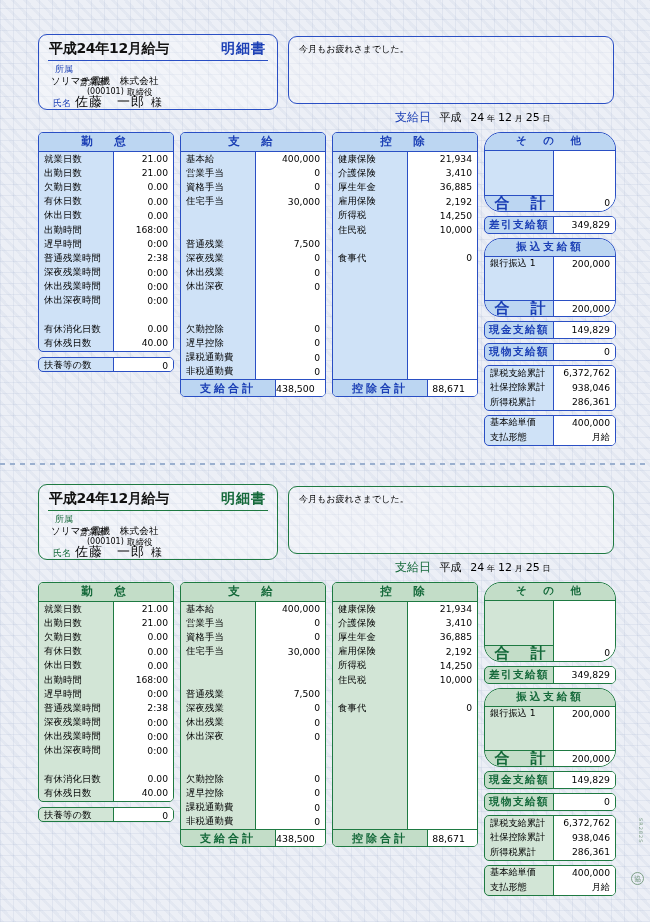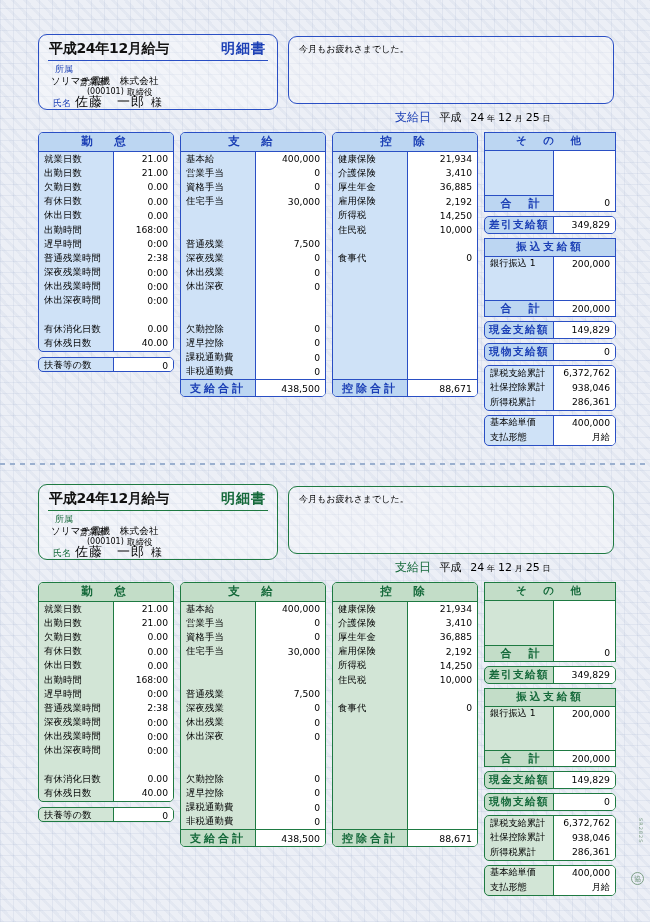--- a/index.html
+++ b/index.html
@@ -112,47 +112,47 @@
   .totalrow {
     display:flex; align-items:center; height:17px;
     border-top:1.4px solid var(--line);
     background: var(--hdr);
   }
   .totalrow .lb {
     flex:1; text-align:center; font-size:11px; color:var(--ink);
     letter-spacing:3px; font-weight:600;
   }
   .totalrow .vl {
-    width:70px; text-align:right; padding-right:5px;
+    width:50px; text-align:right; padding-right:12px;
     font-size:9.4px; color:#000; background:var(--val);
     height:17px; line-height:17px; border-left:1.2px solid var(--line);
   }
 
   .fuyou {
     margin-top:5px; border:1.4px solid var(--line); border-radius:5px;
     background: var(--fill); height:15px; overflow:hidden;
   }
   .fuyou .row { height:16px; }
   .fuyou .vl { width:60px; height:16px; line-height:16px; }
 
   
-  .sbox { border:1.4px solid var(--line); border-radius:0; background:var(--fill); overflow:hidden; margin-bottom:4px; }
+  .sbox { border:1.4px solid var(--line); border-radius:17px; background:var(--fill); overflow:hidden; margin-bottom:4px; }
   .sbox .hd {
     text-align:center; font-size:10.5px; color:var(--ink); letter-spacing:3px;
     background:var(--hdr); border-bottom:1.3px solid var(--line); padding:1px 0 2px; font-weight:600;
   }
   .srow { display:flex; align-items:center; height:14.5px; font-size:9.2px; }
   .srow .lb { padding-left:5px; white-space:nowrap; color:#000; }
   .srow .vl {
     margin-left:auto; width:62px; text-align:right; padding-right:5px;
     background:var(--val); height:14.5px; line-height:14.6px;
     border-left:1.2px solid var(--line); font-size:9.2px; color:#000;
   }
   .srow.center { background:var(--hdr); border-top:1.3px solid var(--line); height:16px; }
-  .srow.center .lb { flex:1; text-align:center; color:var(--ink); letter-spacing:3px; font-size:11px; font-weight:600; }
+  .srow.center .lb { flex:1; text-align:center; color:var(--ink); letter-spacing:3px; font-size:15px; font-weight:600; }
   .srow.center .vl { height:16px; line-height:16px; }
   .bigrow {
     display:flex; align-items:center; height:18px;
     border:1.4px solid var(--line); border-radius:5px; margin-bottom:4px;
     background:var(--hdr); overflow:hidden;
   }
   .bigrow .lb { flex:1; text-align:center; font-size:10.5px; color:var(--ink); letter-spacing:1.5px; font-weight:600; }
   .bigrow .vl {
     width:62px; text-align:right; padding-right:5px; background:var(--val);
     height:18px; line-height:18px; border-left:1.2px solid var(--line); font-size:9.3px; color:#000;

